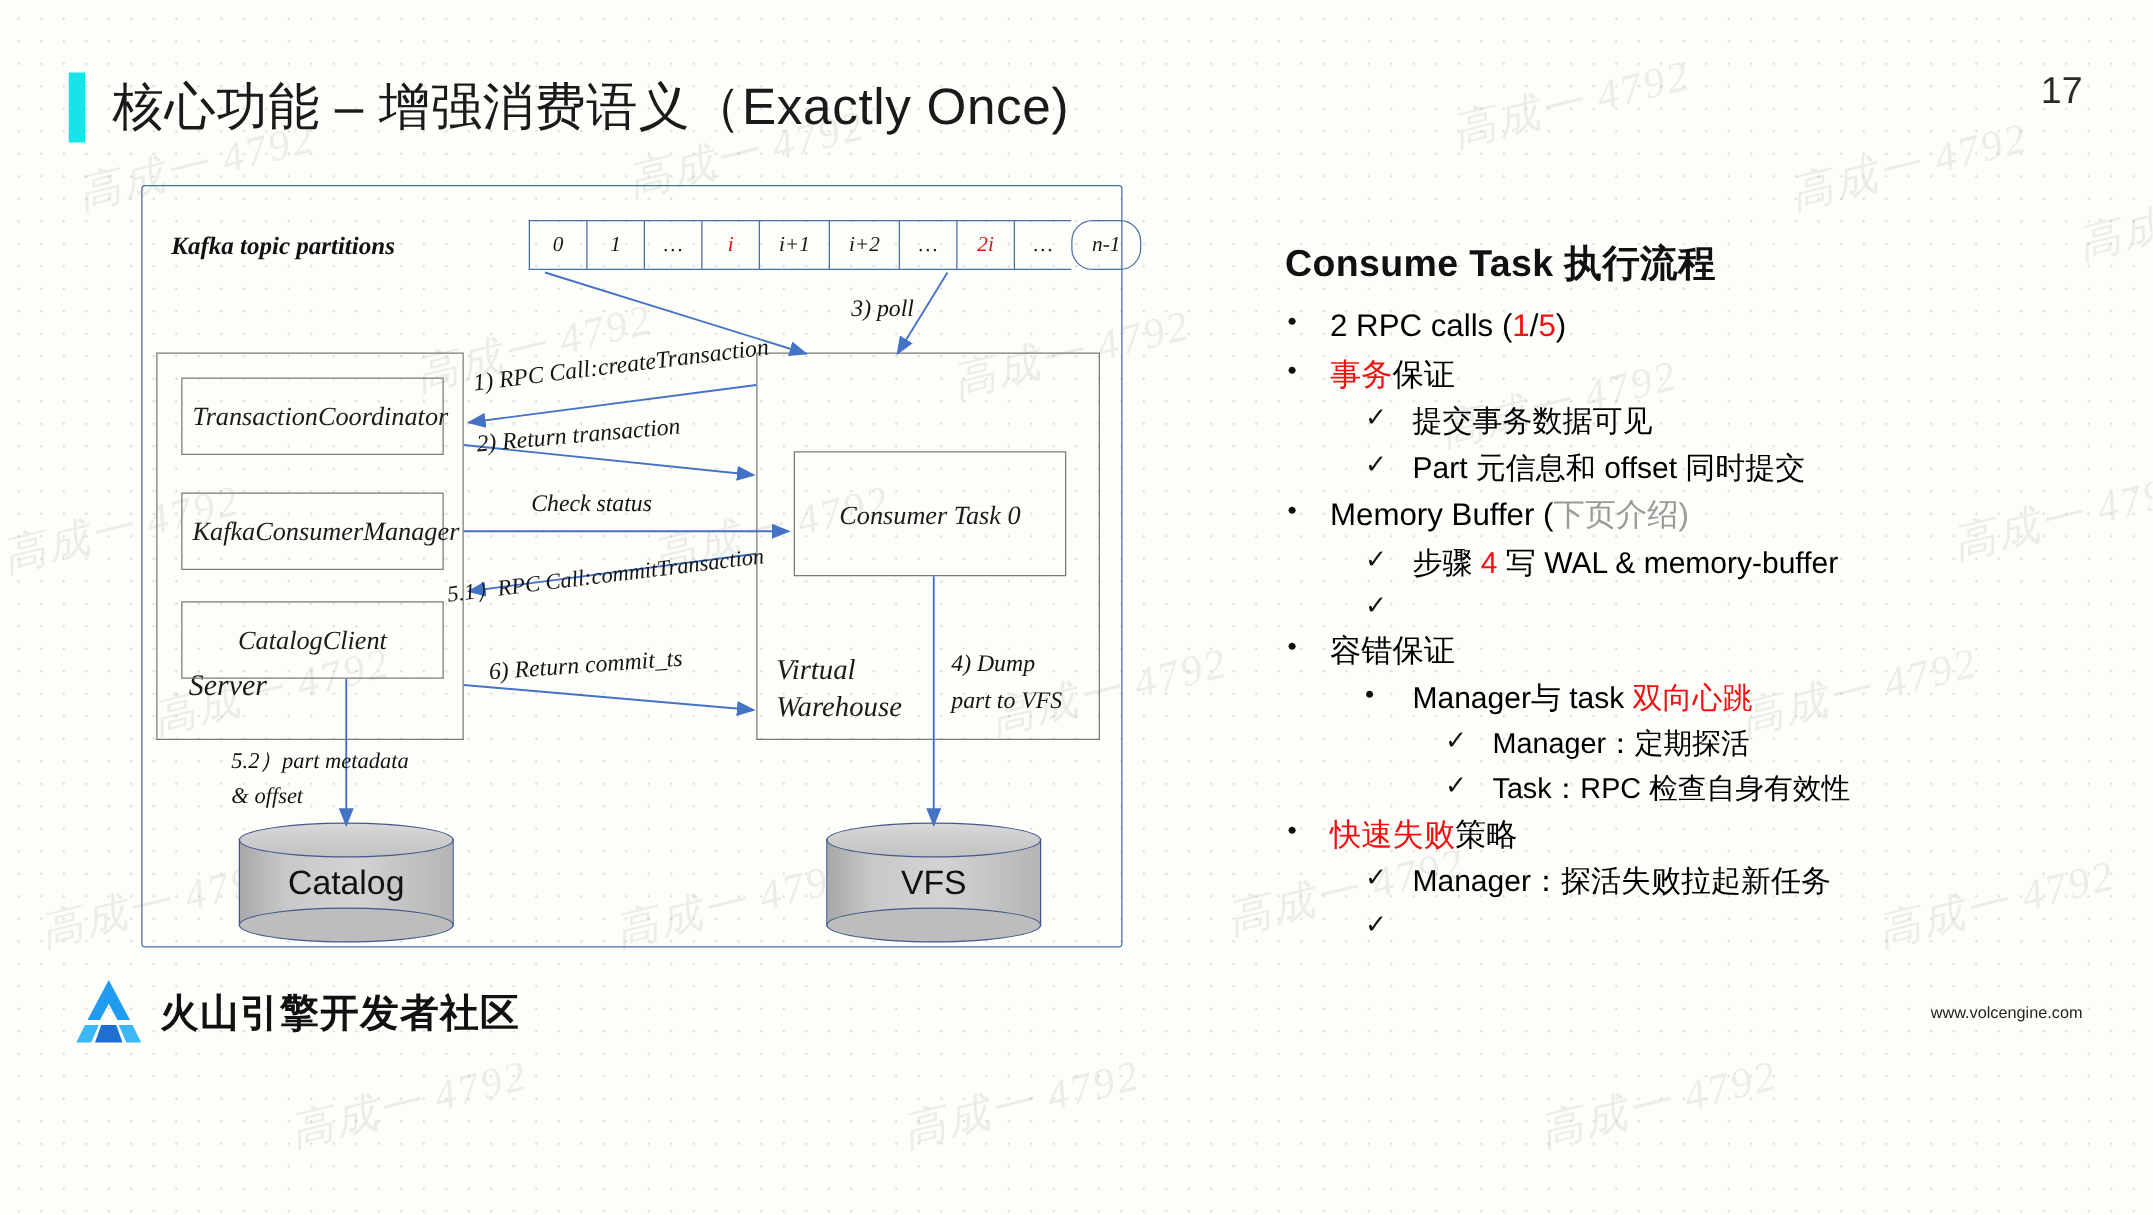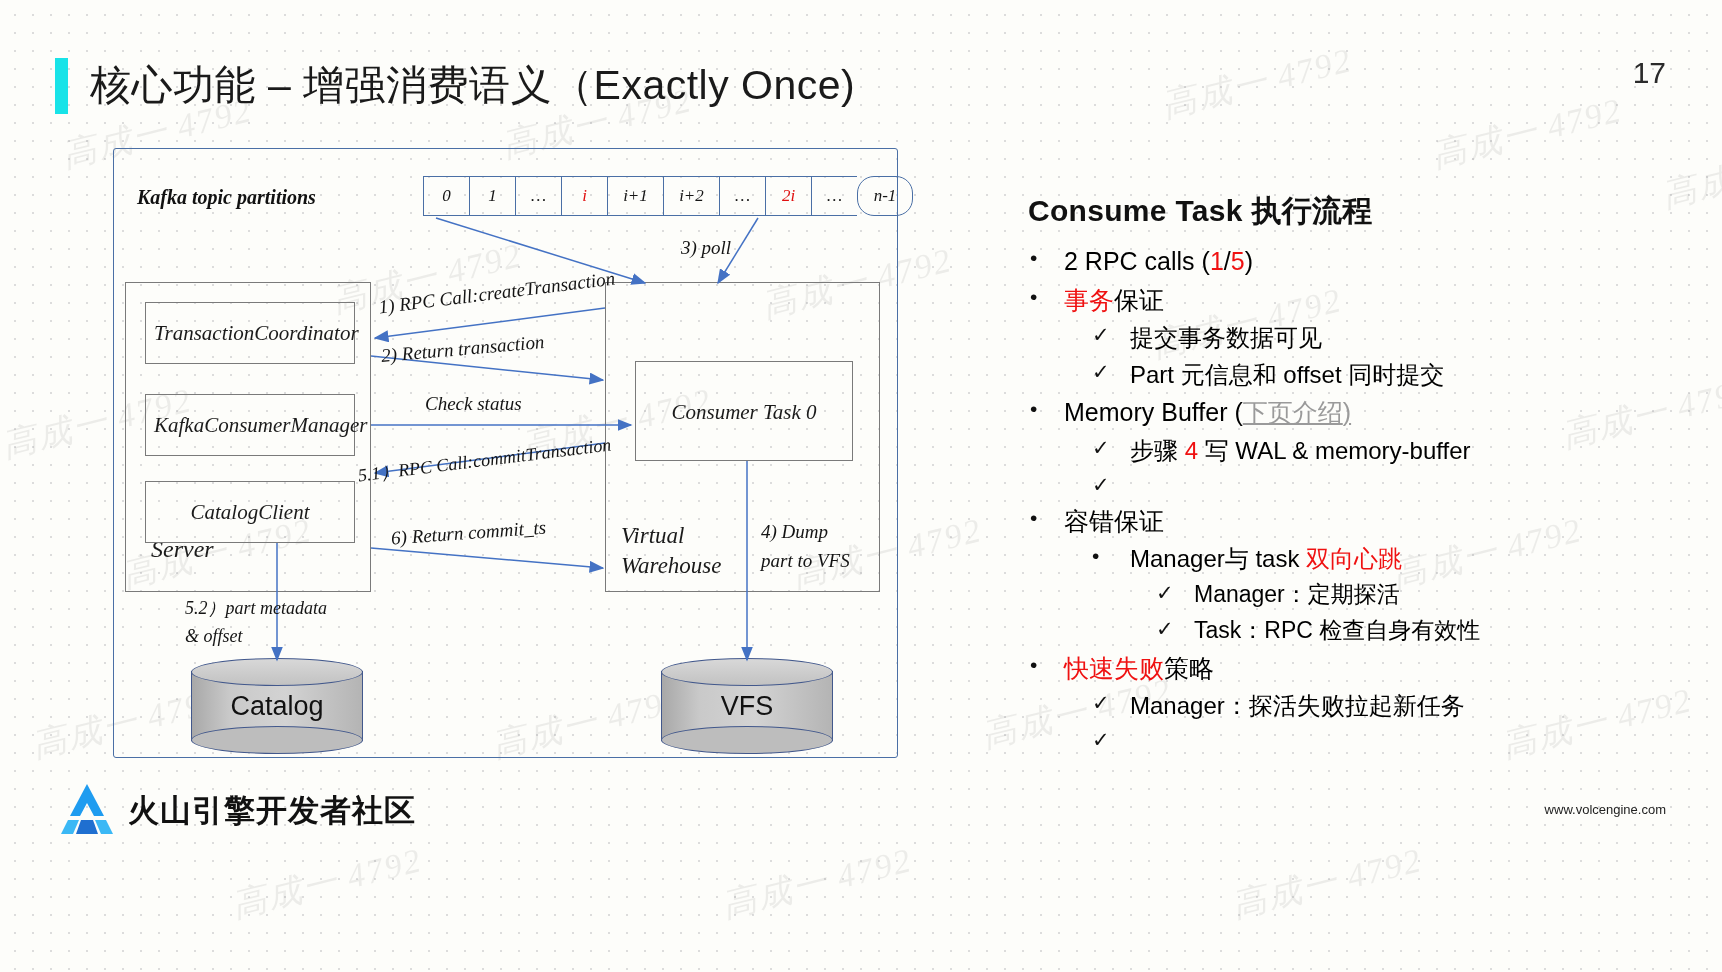--- a/index.html
+++ b/index.html
@@ -199,21 +199,21 @@
   .li .tx { flex: 1 1 auto; }
 
   .lv1 { font-size: 25px; padding-left: 2px; }
   .lv1 .mk { width: 34px; font-size: 21px; }
   .lv2 { font-size: 24px; padding-left: 64px; }
   .lv2 .mk { width: 38px; font-size: 21px; }
   .lv3 { font-size: 23px; padding-left: 128px; }
   .lv3 .mk { width: 38px; font-size: 21px; }
 
   .red { color: #ef1111; }
-  .dimgray { color: #9a9a9a; text-decoration: underline; }
+  .dimgray { color: #9a9a9a; }
   .bul-red { color: #ef1111; }
 
   
   .footer-logo { position: absolute; left: 56px; top: 782px; width: 62px; height: 54px; }
   .footer-text {
     position: absolute; left: 128px; top: 790px;
     font-size: 31px; font-weight: bold; color: #111; letter-spacing: 1px;
   }
   .footer-url {
     position: absolute; right: 56px; top: 802px;

